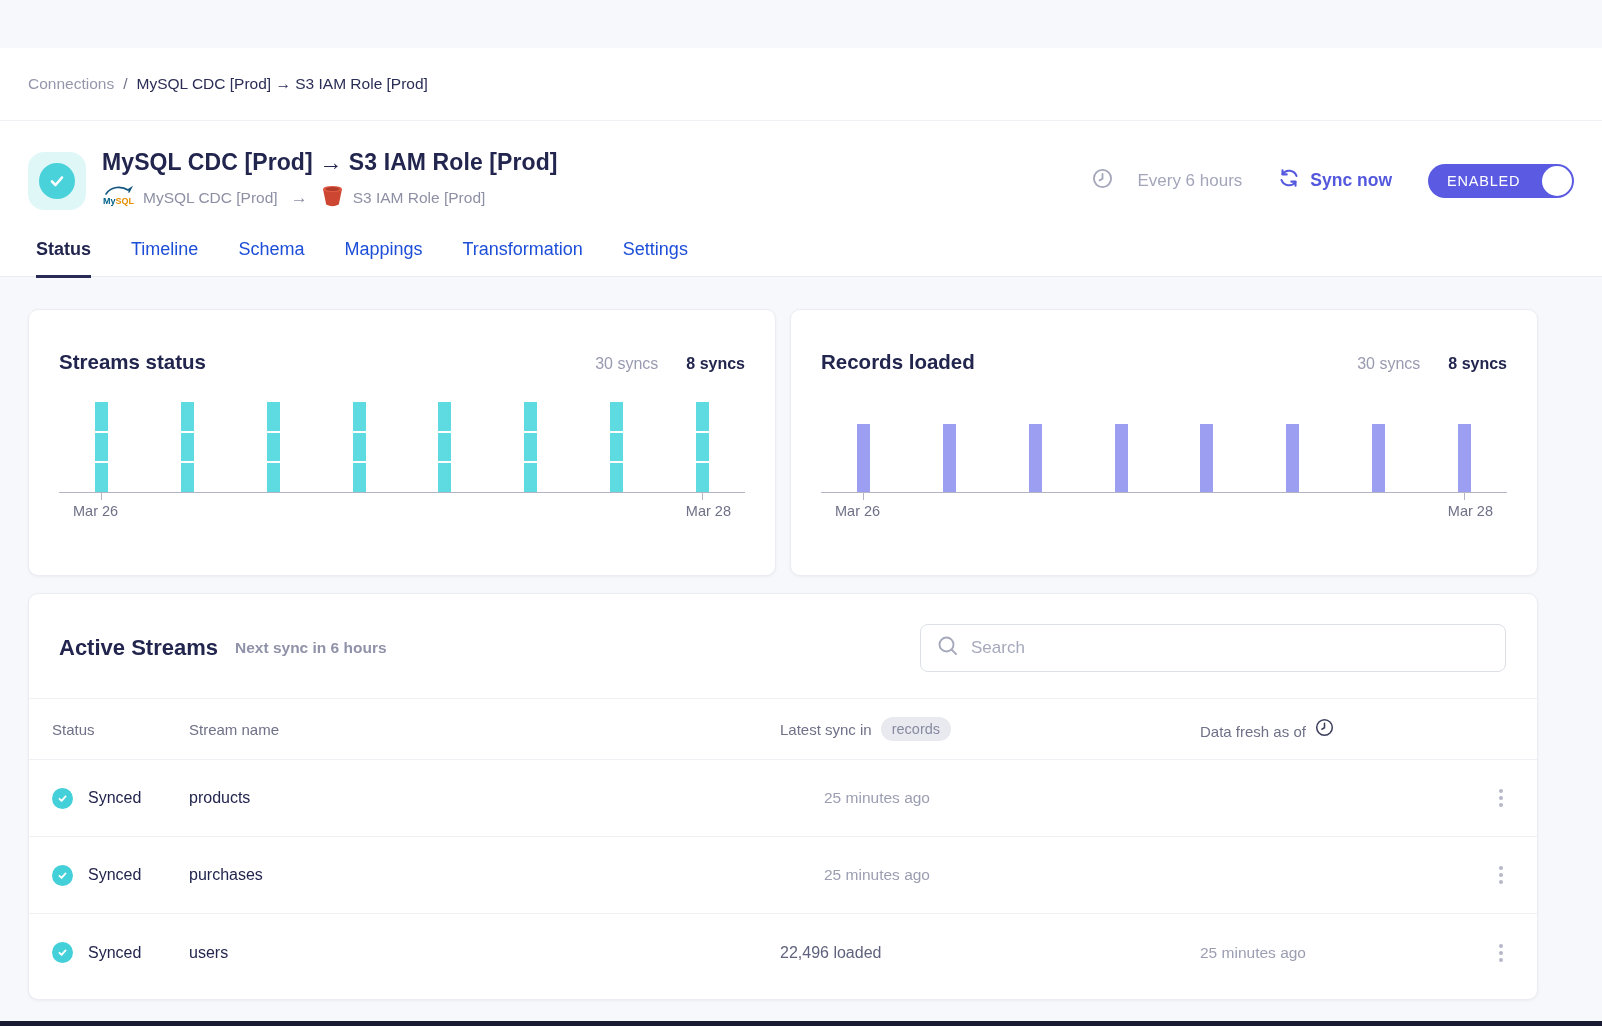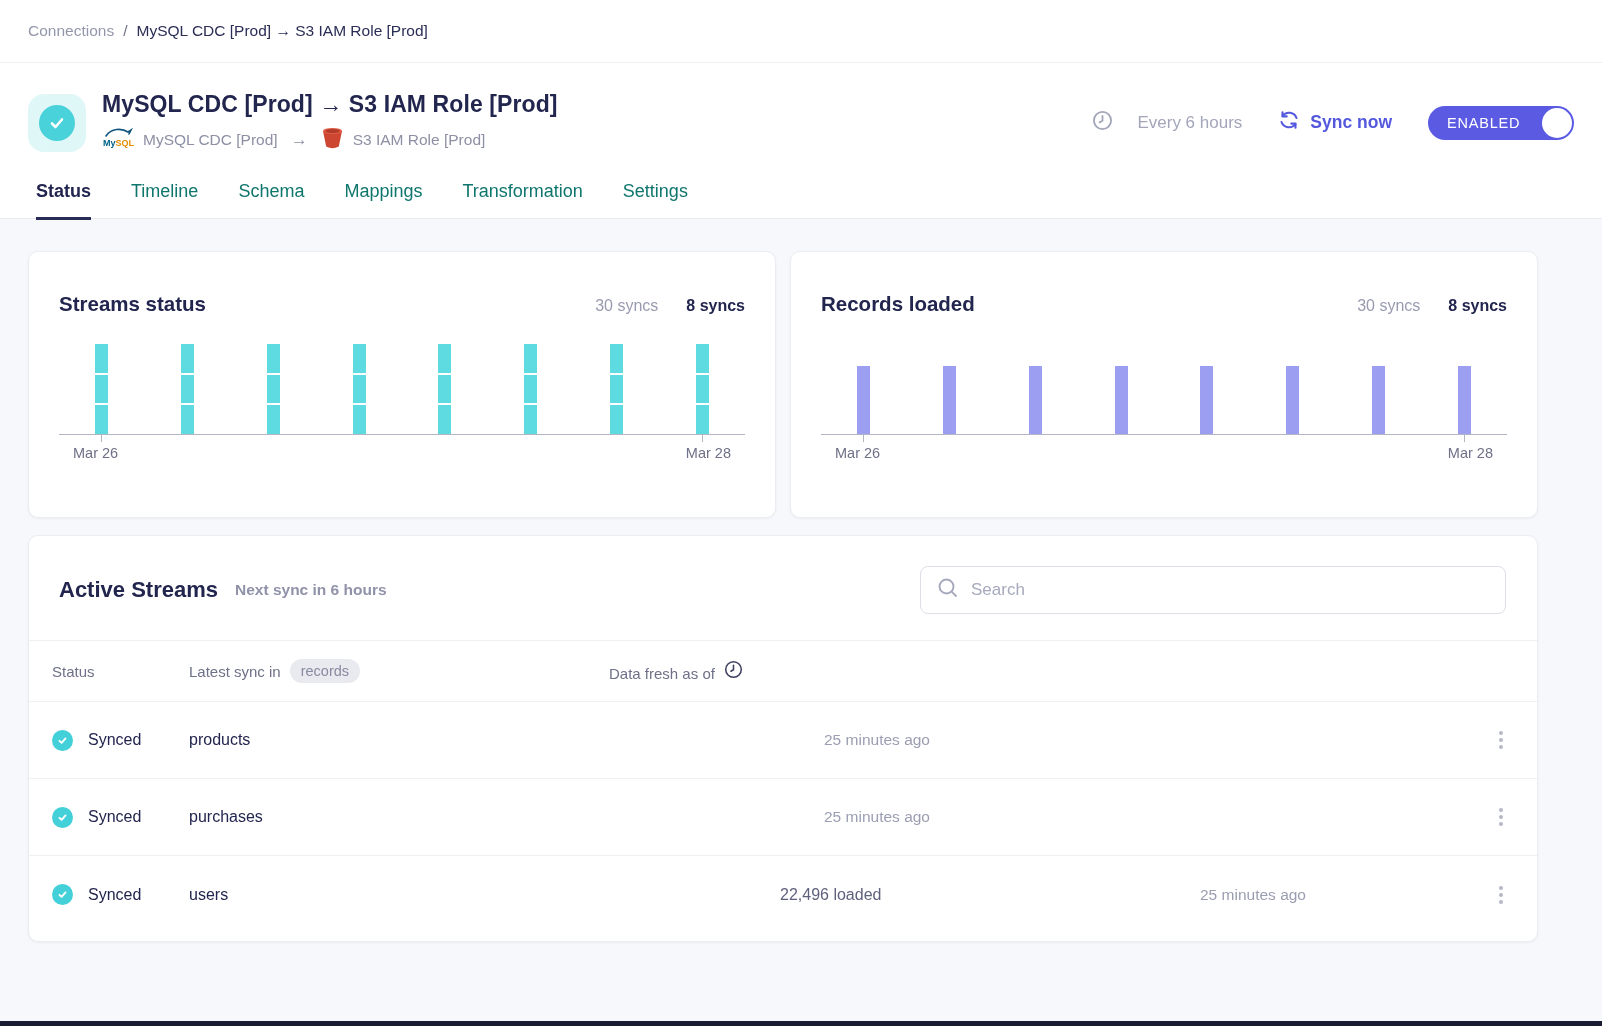--- a/index.html
+++ b/index.html
@@ -6,22 +6,22 @@
   html,body { width:1602px; height:1026px; }
   body {
     font-family: "Liberation Sans", sans-serif;
     background:#f7f8fb;
     color:#22254e;
     position:relative;
     overflow:hidden;
   }
   
   .topbar {
-    height:63px; background:#fff; border-bottom:1px solid #eef0f4;
-    display:flex; align-items:center; padding:0 28px; font-size:15.5px;
+    height:73px; background:#fff; border-bottom:1px solid #eef0f4;
+    display:flex; align-items:center; padding:0 28px; font-size:15.5px;margin-top:48px;
   }
   .crumb-root { color:#9497ab; }
   .crumb-sep { color:#6f7288; margin:0 9px; }
   .crumb-current { color:#2a2d55; font-weight:500; }
 
   
   .header-section { background:#fff; padding:28px 28px 0; border-bottom:1px solid #e9ebf1; }
   .header-row { display:flex; align-items:center; }
   .avatar {
     width:58px; height:58px; border-radius:16px; background:#e0f7f8;
@@ -41,21 +41,21 @@
               font-family:"Liberation Sans", sans-serif; }
   .toggle {
     width:146px; height:34px; border-radius:17px; background:#5a5be2; position:relative;
     display:flex; align-items:center; padding-left:19px; cursor:pointer; flex:none;
   }
   .toggle-label { color:#fff; font-size:14.5px; letter-spacing:.8px; font-weight:500; }
   .toggle-knob { position:absolute; right:2px; top:2px; width:30px; height:30px; border-radius:50%; background:#fff; }
 
   
   .tabs { display:flex; gap:40px; margin-top:27px; padding-left:8px; }
-  .tab { font-size:18px; color:#0f766e; padding-bottom:15px; cursor:pointer; border-bottom:3px solid transparent; margin-bottom:-2px; }
+  .tab { font-size:18px; color:#1d4ed8; padding-bottom:15px; cursor:pointer; border-bottom:3px solid transparent; margin-bottom:-2px; }
   .tab.active { color:#22254e; font-weight:600; border-bottom-color:#272b55; }
 
   
   .content { padding:32px 0 0 28px; width:1566px; }
   .cards-row { display:flex; gap:14px; }
   .card {
     background:#fff; border:1px solid #ecedf3; border-radius:10px;
     box-shadow:0 1px 3px rgba(25,27,60,.05);
   }
   .chart-card { width:748px; height:267px; padding:40px 30px 0; }
@@ -309,20 +309,21 @@
             </svg>
         </span>
         <input type="text" placeholder="Search" style="">
       </div>
     </div>
 
     <div class="thead">
       <div class="col-status">
           <span>Status</span>
         </div>
+      <div class="col-name"><span>Stream name</span></div>
       <div class="col-records">
         <span>Latest sync in</span>
         <span class="records-badge">records</span>
       </div>
       <div class="col-fresh">
         <span>Data fresh as of</span>
         <span>
           <svg width="19" height="19" viewBox="0 0 21 21">
               <circle cx="10.5" cy="10.5" r="8.6" stroke="#3c3f5e" stroke-width="1.7" fill="none"></circle>
               <path d="M10.5 5.8 V10.8 L7.6 12.4" stroke="#3c3f5e" stroke-width="1.7" fill="none" stroke-linecap="round"></path>

